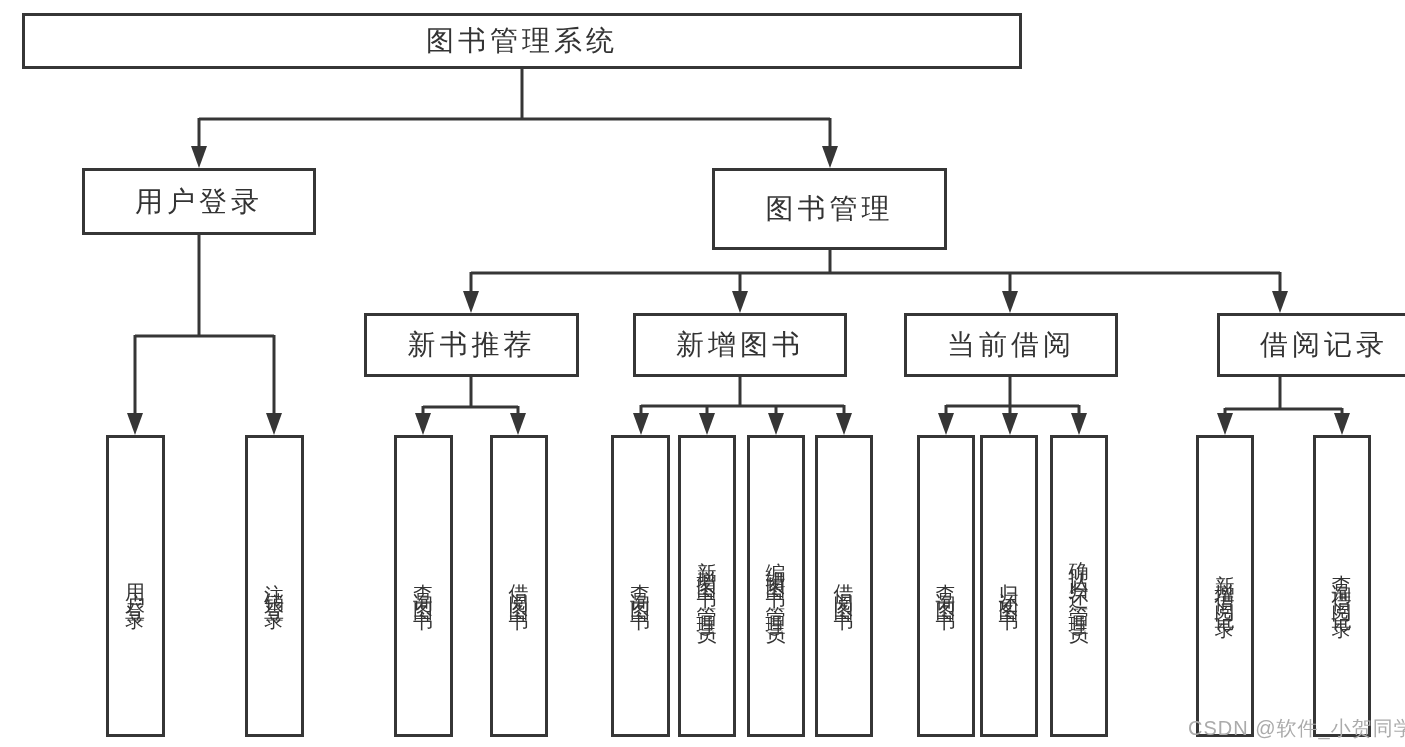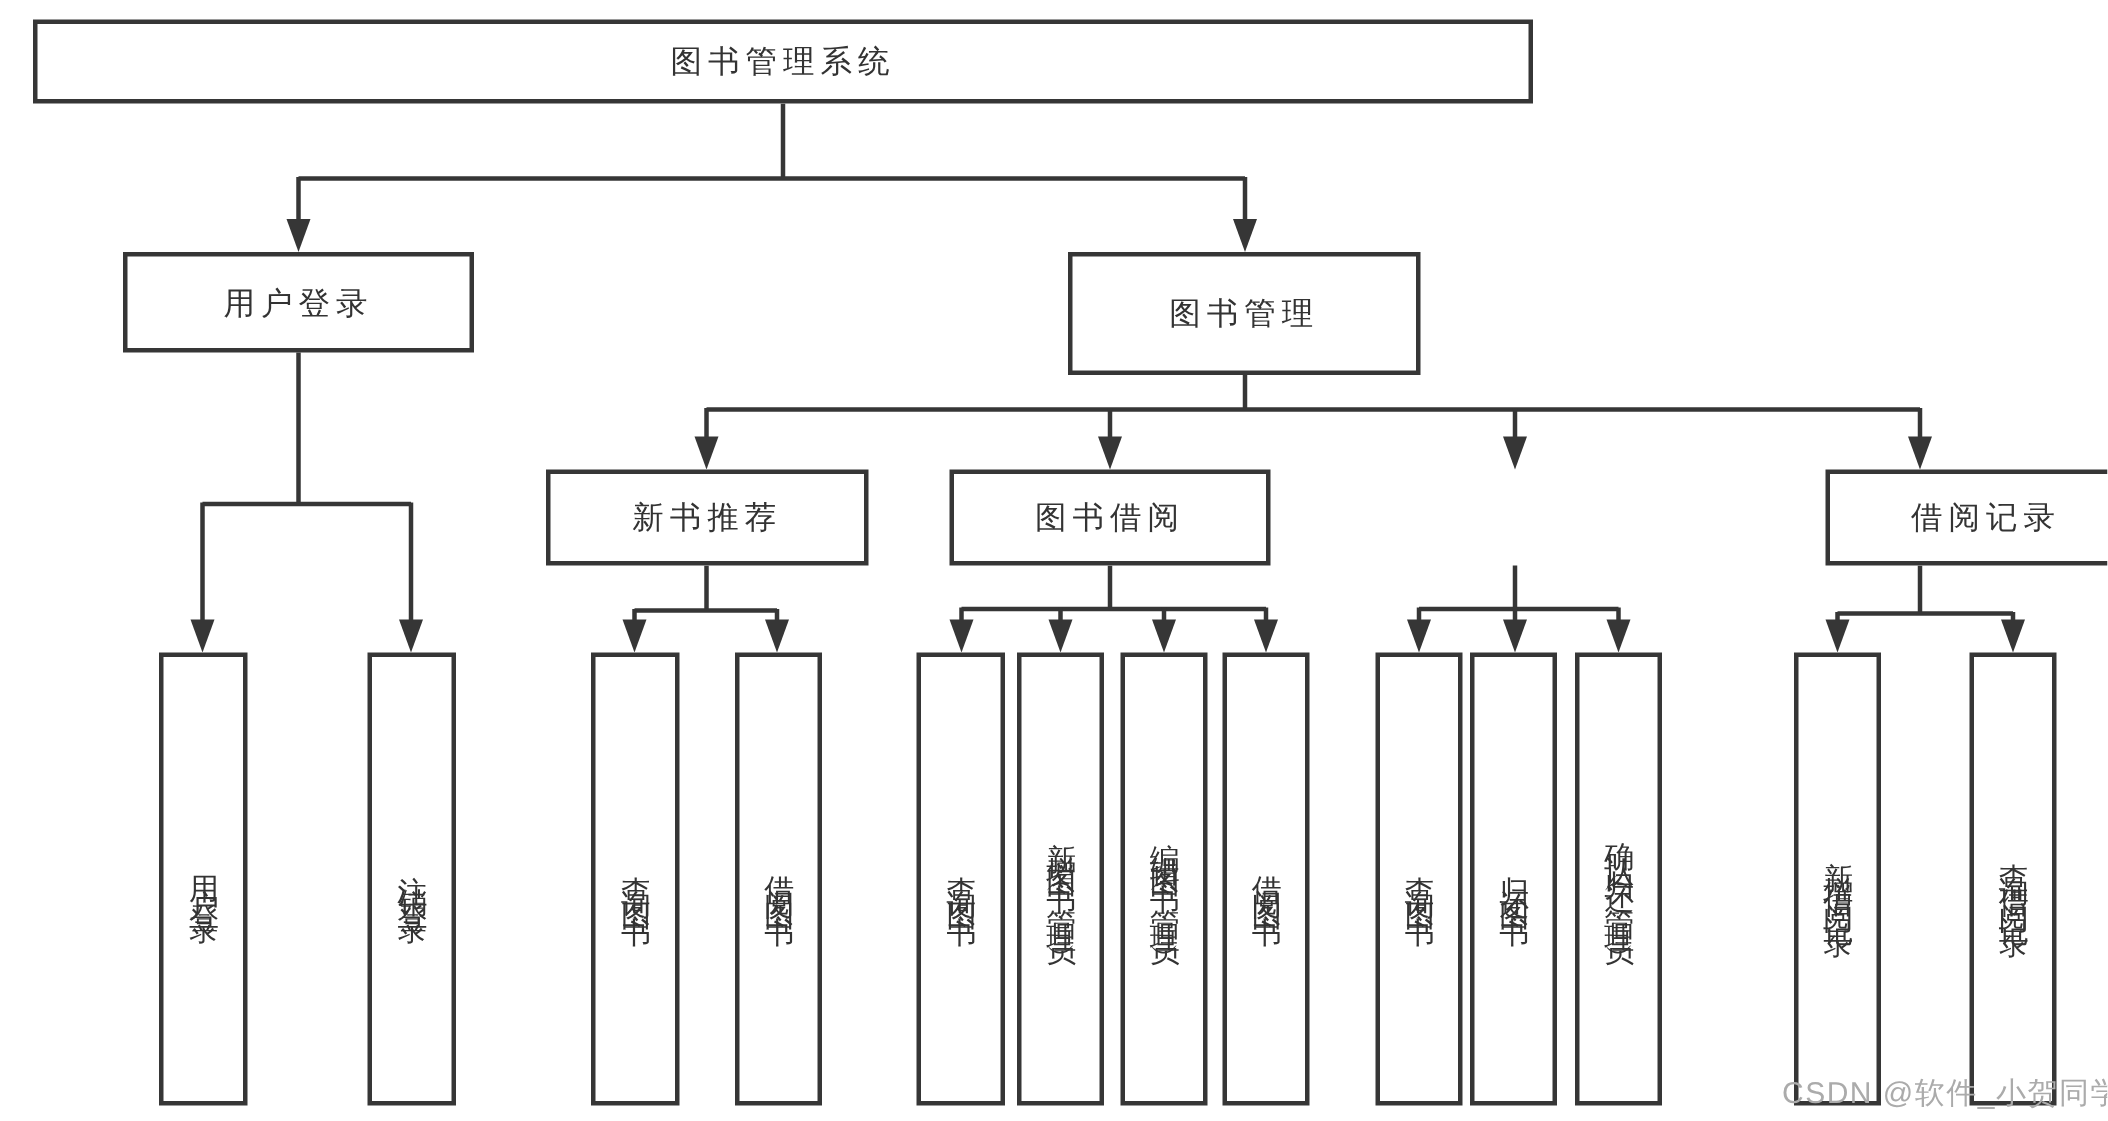--- a/index.html
+++ b/index.html
@@ -21,21 +21,21 @@
     box-sizing: border-box;
     border: 3px solid #363636;
     background: #ffffff;
     color: #333333;
     display: flex;
     align-items: center;
     justify-content: center;
     text-align: center;
   }
   .node.h {
-    font-size: 21px;
+    font-size: 28px;
     letter-spacing: 4px;
     white-space: nowrap;
   }
   .node.v {
     font-size: 20px;
     writing-mode: vertical-rl;
     text-orientation: mixed;
     letter-spacing: 9px;
     line-height: 1;
   }
@@ -128,21 +128,24 @@
     <span>用户登录</span>
   </div>
   <div class="node h" style="left:712px; top:168px; width:235px; height:82px;">
     <span>图书管理</span>
   </div>
 
   <div class="node h" style="left:364px; top:313px; width:215px; height:64px;">
     <span>新书推荐</span>
   </div>
   <div class="node h" style="left:633px; top:313px; width:214px; height:64px;">
-    <span>图书借阅</span>
+    <span>新增图书</span>
+  </div>
+  <div class="node h" style="left:904px; top:313px; width:214px; height:64px;">
+    <span>当前借阅</span>
   </div>
   <div class="node h" style="left:1173px; top:313px; width:214px; height:64px;margin-left:44px;">
     <span>借阅记录</span>
   </div>
 
   <div class="node v" style="left:106px; top:435px; width:59px; height:302px;">
     <span>用户登录</span>
   </div>
   <div class="node v" style="left:245px; top:435px; width:59px; height:302px;">
     <span>注销登录</span>

